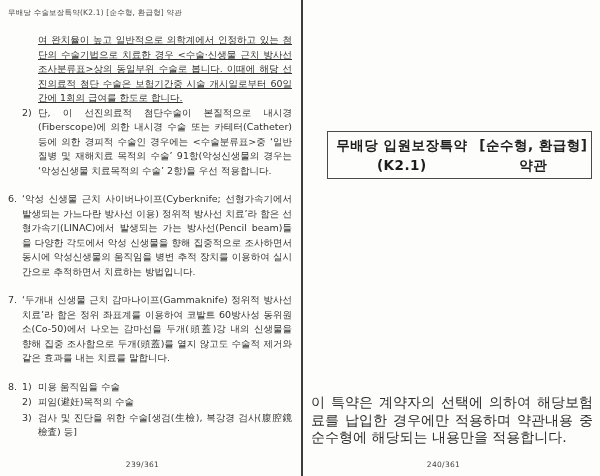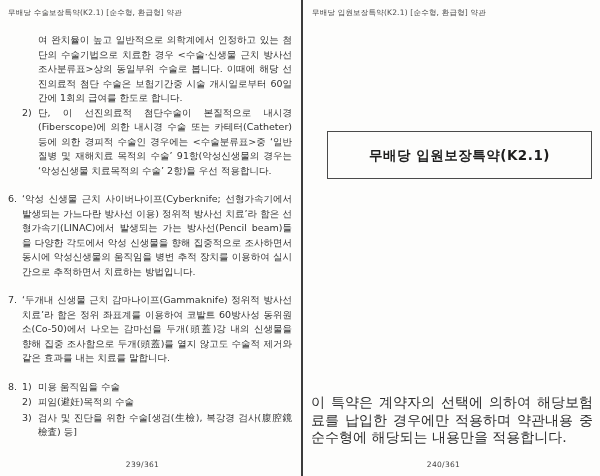--- a/index.html
+++ b/index.html
@@ -35,21 +35,21 @@
 
   .body-text {
     position: absolute;
     top: 33px; left: 8px; right: 9px;
     font-size: 9.5px;
     line-height: 14.5px;
     color: #323232;
     letter-spacing: 0px;
   }
   .para { text-align: justify; position: relative; }
-  .p-cont { margin-left: 30px; }
+  .p-cont { margin-left: 30px; text-decoration: underline; }
   .p-l2   { margin-left: 30px; }
   .p-l2 .marker { position: absolute; left: -16px; top: 0; }
   .p-l1   { margin-left: 14px; }
   .p-l1 .marker { position: absolute; left: -14px; top: 0; }
   .gap-lg { margin-top: 14px; }
   .gap-sm { margin-top: 1px; }
 
   .page-number {
     position: absolute;
     bottom: 7px; left: 0; right: 16px;
@@ -132,24 +132,24 @@
         <span class="marker">3)</span>
         <span>검사 및 진단을 위한 수술[생검(生檢), 복강경 검사(腹腔鏡 檢査) 등]</span>
       </div>
 
     </div>
 
     <div class="page-number">239/361</div>
   </div>
 
   <div class="page page-right">
-    <div class="page-header">무배당 입원보장특약(K2.1) [순수형, 환급형] 약관</div>
 
     <div class="title-box">
       <div>무배당 입원보장특약(K2.1)</div>
+      <div>[순수형, 환급형] 약관</div>
     </div>
 
     <div class="note">이 특약은 계약자의 선택에 의하여 해당보험료를 납입한 경우에만 적용하며 약관내용 중 순수형에 해당되는 내용만을 적용합니다.</div>
 
     <div class="page-number">240/361</div>
   </div>
 
 </div>
 
 </body></html>

